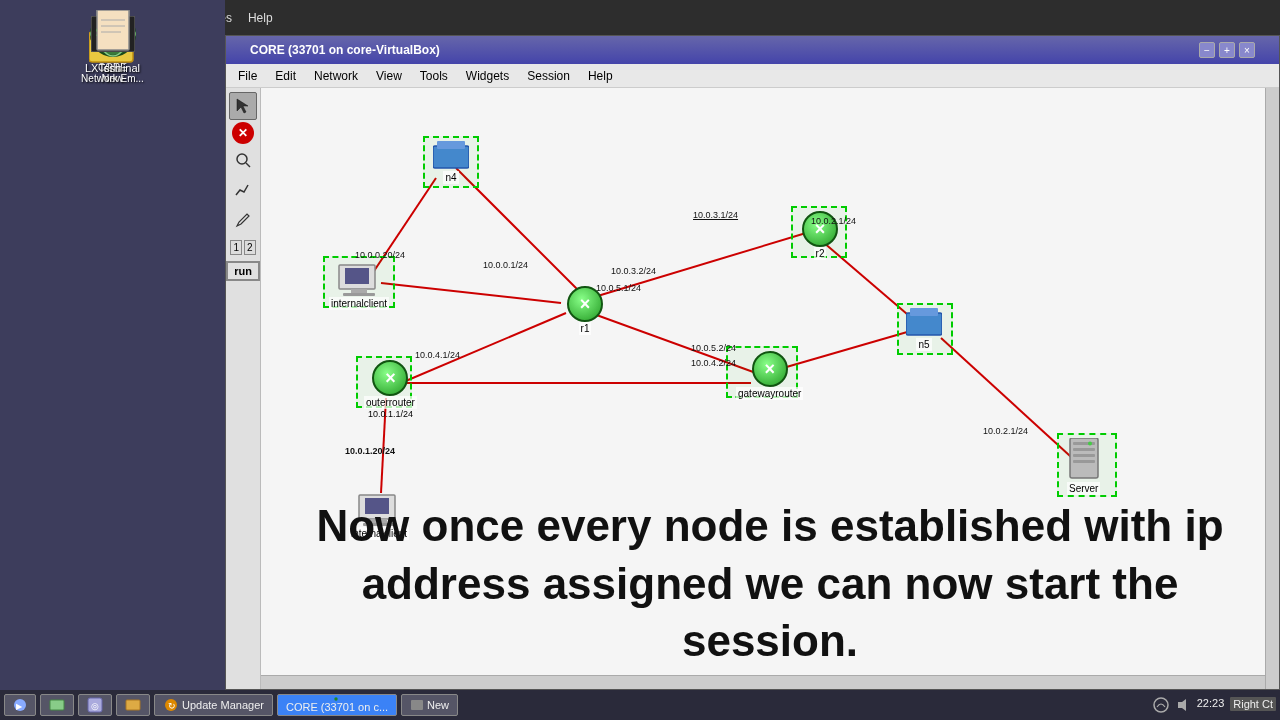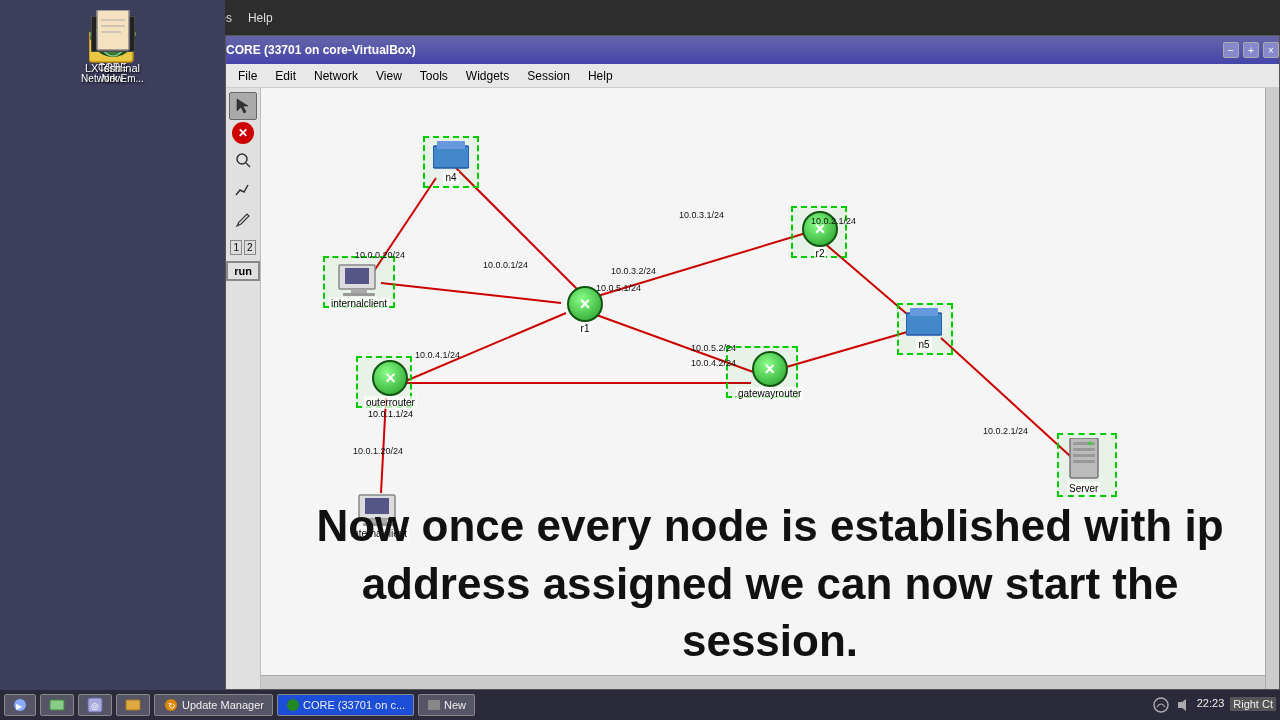--- a/index.html
+++ b/index.html
@@ -5,31 +5,31 @@
     * { margin: 0; padding: 0; box-sizing: border-box; }
     body { width: 1280px; height: 720px; overflow: hidden; background: #3a3a3a; font-family: 'Arial', sans-serif; font-size: 12px; }
 
     
     #desktop { width: 1280px; height: 720px; background: #4a4a5a; position: relative; }
 
     
     #taskbar { position: absolute; bottom: 0; left: 0; right: 0; height: 30px; background: #2a2a3a; display: flex; align-items: center; padding: 0 4px; gap: 4px; z-index: 100; }
     #taskbar-left { display: flex; align-items: center; gap: 4px; }
     .taskbar-btn { background: #555566; border: 1px solid #888; padding: 2px 8px; color: #eee; font-size: 11px; cursor: pointer; border-radius: 2px; height: 22px; display: flex; align-items: center; }
-    .taskbar-btn.active { background: #1d4ed8; }
+    .taskbar-btn.active { background: #3b82f6; flex-direction: column; }
     #taskbar-right { margin-left: auto; display: flex; align-items: flex-start; gap: 6px; color: #eee; font-size: 11px; }
 
     
     .desktop-icon { position: absolute; display: flex; flex-direction: column; align-items: center; gap: 4px; cursor: pointer; width: 70px; }
     .desktop-icon .icon-img { width: 48px; height: 48px; display: flex; align-items: center; justify-content: center; }
     .desktop-icon .icon-label { color: #fff; font-size: 11px; text-align: center; text-shadow: 1px 1px 2px #000; }
 
     
     #main-window { position: absolute; left: 225px; top: 35px; right: 0; bottom: 30px; background: #fff; border: 1px solid #555; display: flex; flex-direction: column; }
-    #window-titlebar { background: linear-gradient(to bottom, #6666aa, #4444aa); color: #fff; padding: 4px 0; display: flex; align-items: center; justify-content: space-between; height: 28px; }
+    #window-titlebar { background: linear-gradient(to bottom, #6666aa, #4444aa); color: #fff; padding: 4px 24px; display: flex; align-items: center; justify-content: space-between; height: 28px; }
     #window-title { font-size: 12px; font-weight: bold; }
     #window-controls { display: flex; gap: 4px; }
     .wctrl { width: 16px; height: 16px; border: 1px solid #aaa; border-radius: 2px; display: flex; align-items: center; justify-content: center; font-size: 10px; cursor: pointer; background: #8888cc; color: #fff; }
 
     
     #menubar { background: #e8e8e8; border-bottom: 1px solid #ccc; display: flex; align-items: center; height: 24px; padding: 0 4px; gap: 2px; }
     .menu-item { padding: 2px 8px; cursor: pointer; font-size: 12px; border-radius: 2px; }
 
     
     #window-content { display: flex; flex: 1; overflow: hidden; }
@@ -308,28 +308,28 @@
             <rect x="5" y="10" width="22" height="3" rx="1" fill="#999"></rect>
             <rect x="5" y="16" width="22" height="3" rx="1" fill="#999"></rect>
             <rect x="5" y="22" width="22" height="3" rx="1" fill="#999"></rect>
             <circle cx="22" cy="5.5" r="2" fill="#44cc44"></circle>
           </svg>
           <span class="node-label">Server</span>
         </div>
 
         <span class="ip-label" style="left:94px;top:162px;">10.0.0.20/24</span>
         <span class="ip-label" style="left:222px;top:172px;">10.0.0.1/24</span>
-        <span class="ip-label" style="left:418px;top:122px;">10.0.3.1/24</span>
+        <span class="ip-label" style="left:432px;top:122px;text-decoration:underline;">10.0.3.1/24</span>
         <span class="ip-label" style="left:550px;top:128px;">10.0.2.1/24</span>
         <span class="ip-label" style="left:350px;top:178px;">10.0.3.2/24</span>
         <span class="ip-label" style="left:335px;top:195px;">10.0.5.1/24</span>
         <span class="ip-label" style="left:154px;top:262px;">10.0.4.1/24</span>
         <span class="ip-label" style="left:430px;stop:258px;top:255px;">10.0.5.2/24</span>
         <span class="ip-label" style="left:430px;top:270px;">10.0.4.2/24</span>
-        <span class="ip-label" style="left:92px;top:358px;">10.0.1.20/24</span>
+        <span class="ip-label" style="left:84px;top:358px;font-weight:bold;">10.0.1.20/24</span>
         <span class="ip-label" style="left:722px;top:338px;">10.0.2.1/24</span>
 
         <div id="overlay-text">Now once every node is established with ip address assigned we can now start the session.</div>
 
         <div id="scrollbar-v"></div>
 
         <div id="scrollbar-h"></div>
       </div>
     </div>
   </div>

